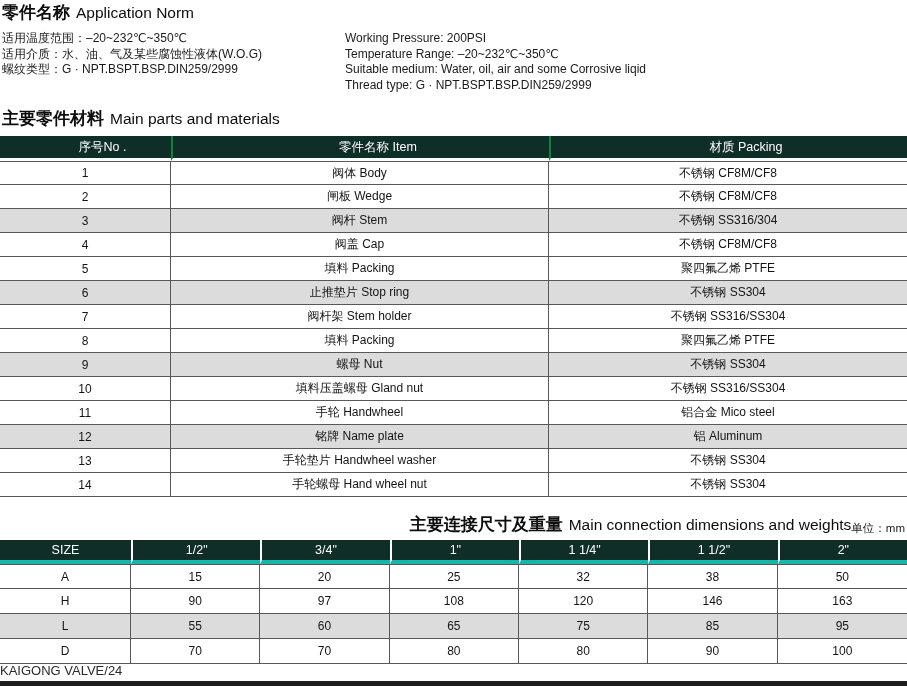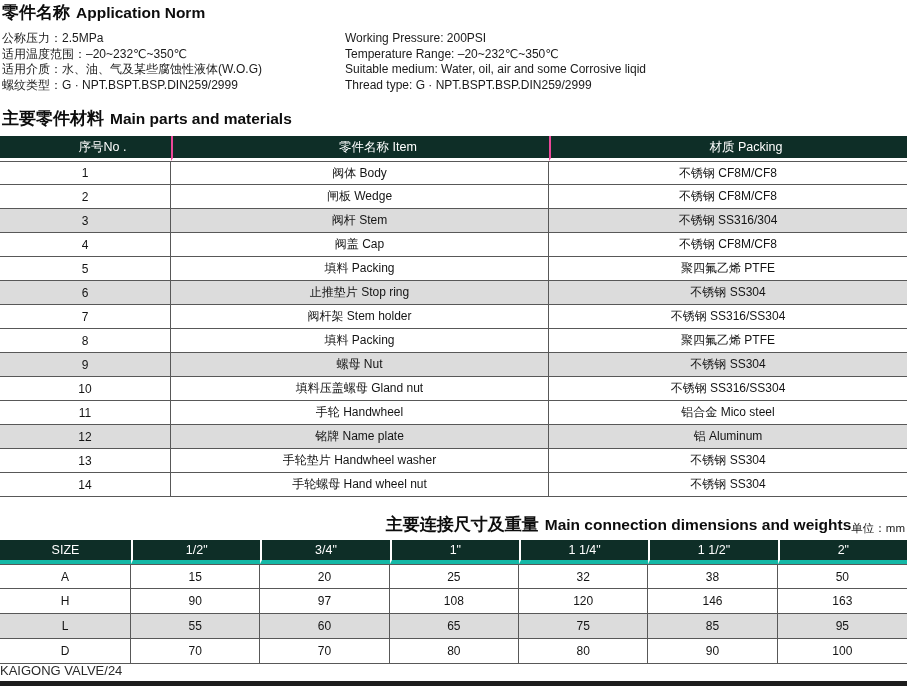--- a/index.html
+++ b/index.html
@@ -7,21 +7,21 @@
   body {
     width: 907px; height: 686px;
     font-family: "Liberation Sans", "DejaVu Sans", sans-serif;
     color: #111; position: relative; overflow: hidden;
   }
   .page { padding: 2px 0 0 0; }
 
   
   .sec-title { margin-left: 2px; line-height: 22px; white-space: nowrap; }
   .sec-title .zh { font-size: 17px; font-weight: bold; color: #0d0d0d; }
-  .sec-title .en { font-size: 15.5px; font-weight: bold; color: #0d0d0d; margin-left: 6px; }
+  .sec-title .en { font-size: 15.5px; font-weight: normal; color: #0d0d0d; margin-left: 6px; }
 
   
   .specs { display: flex; margin: 7px 0 0 2px; }
   .specs .col { font-size: 12px; line-height: 15.5px; color: #1a1a1a; }
   .specs .col.zh { width: 343px; }
   .spec-line { white-space: nowrap; }
 
   
   table { border-collapse: separate; border-spacing: 0; table-layout: fixed; width: 907px; }
   thead th {
@@ -30,21 +30,21 @@
   }
   tbody td, tbody th {
     font-size: 12px; font-weight: normal; text-align: center; vertical-align: middle;
     color: #141414; background: #fff;
   }
   tr.shaded td, tr.shaded th { background: var(--shaded-bg, #dcdcdc); }
 
   
   .t1 { margin-top: 6px; }
   .t1 thead th { height: 25px; border-bottom: 3px solid #fff; padding-left: 34px; }
-  .t1 thead th + th { border-left: 2px solid #ec4899; margin-top: 40px; }
+  .t1 thead th + th { border-left: 2px solid #15803d; margin-top: 40px; }
   .t1 tbody td { height: 24px; border-bottom: 1px solid #585858; }
   .t1 tbody tr:first-child td { border-top: 1px solid #585858; }
   .t1 .col-no   { width: 171px; }
   .t1 .col-item { width: 378px; }
   .t1 tbody td.col-no, .t1 tbody td.col-item { border-right: 1px solid #585858; }
 
   
   .dims-head { display: flex; align-items: flex-end; justify-content: flex-end; margin-top: 17px; }
   .unit-label { font-size: 11.5px; color: #1a1a1a; margin-right: 2px; }
 
@@ -65,21 +65,20 @@
 <body>
 
 <div class="page">
 
   <div class="sec-title">
     <span class="zh">零件名称</span><span class="en">Application Norm</span>
   </div>
 
   <div class="specs">
     <div class="col zh">
-        <div class="spec-line">公称压力：2.5MPa</div>
         <div class="spec-line">适用温度范围：–20~232℃~350℃</div>
         <div class="spec-line">适用介质：水、油、气及某些腐蚀性液体(W.O.G)</div>
         <div class="spec-line">螺纹类型：G · NPT.BSPT.BSP.DIN259/2999</div>
       </div>
     <div class="col en">
         <div class="spec-line">Working Pressure: 200PSI</div>
         <div class="spec-line">Temperature Range: –20~232℃~350℃</div>
         <div class="spec-line">Suitable medium: Water, oil, air and some Corrosive liqid</div>
         <div class="spec-line">Thread type: G · NPT.BSPT.BSP.DIN259/2999</div>
       </div>

